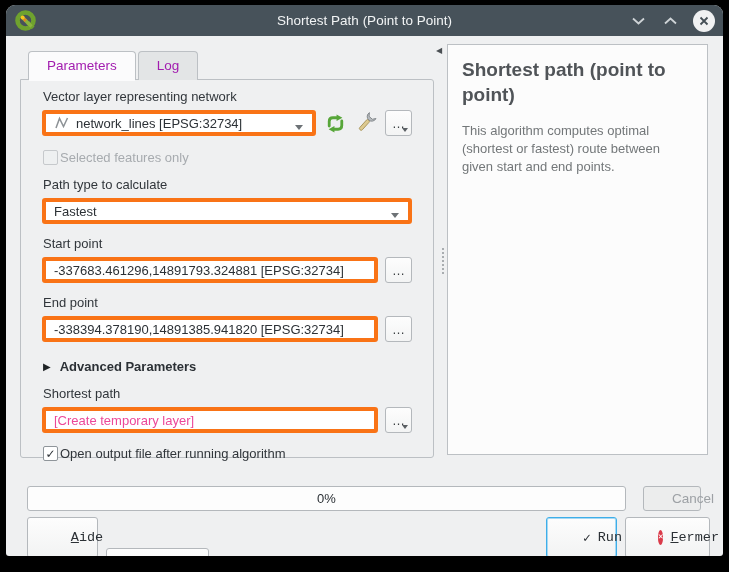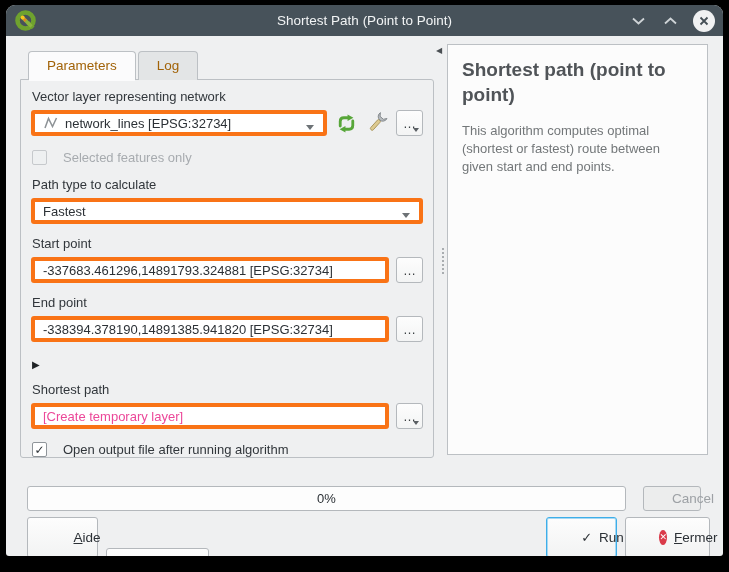--- a/index.html
+++ b/index.html
@@ -12,44 +12,44 @@
   
   .titlebar { position:relative; height:31px; background:#47525a; display:flex; align-items:center; }
   .titlebar .logo { margin-left:8px; width:24px; height:24px; }
   .titlebar .title { position:absolute; left:0; right:0; text-align:center; color:#f2f4f5; font-size:13.5px; }
   .win-controls { position:absolute; right:8px; top:0; height:31px; display:flex; align-items:center; gap:14px; }
   .win-btn { width:18px; height:18px; display:flex; align-items:center; justify-content:center; cursor:default; }
   .close-circle { width:22px; height:22px; border-radius:50%; background:#f0f1f2; display:flex; align-items:center; justify-content:center; }
 
   
   .tabbar { position:absolute; left:22px; top:46px; display:flex; z-index:3; }
-  .tab { font-size:13.5px; color:#a16207; padding:6px 18px 7px; border:1px solid #bcc0c4; border-bottom:none;
+  .tab { font-size:13.5px; color:#a21caf; padding:6px 18px 7px; border:1px solid #bcc0c4; border-bottom:none;
          border-radius:4px 4px 0 0; background:#e3e5e6; margin-right:2px; }
   .tab.active { background:#fbfbfc; position:relative; }
   .tab.active:after { content:""; position:absolute; left:0; right:0; bottom:-1px; height:2px; background:#fbfbfc; }
 
   
   .pane { position:absolute; left:14px; top:74px; width:414px; height:379px;
-          border:1px solid #bcc0c4; border-radius:0 3px 3px 3px; background:#eff0f1; padding:9px 10px; }
+          border:1px solid #bcc0c4; border-radius:0 3px 3px 3px; background:#eff0f1; padding:9px 21px; }
   .field-label { font-size:13px; color:#31363b; margin:12px 1px 6px; }
   .field-label.first { margin-top:0; }
   .row { display:flex; align-items:center; }
   .combo, .lineedit { height:26px; background:#fff; border:4px solid #f97316; border-radius:3px;
           display:flex; align-items:center; font-size:13px; color:#2c3136; padding:0 8px; }
   .combo { justify-content:flex-start; position:relative; }
   .combo .arrow { position:absolute; right:9px; top:11px; width:0; height:0;
           border-left:4.5px solid transparent; border-right:4.5px solid transparent; border-top:5px solid #6d7276; }
   .grow { flex:1; }
   .icon-btn { width:24px; height:24px; display:flex; align-items:center; justify-content:center; margin-left:7px; }
   .more-btn { width:27px; height:26px; margin-left:7px; background:linear-gradient(#fdfdfd,#f3f4f4);
           border:1px solid #b4b8bc; border-radius:3px; font-size:13px; color:#3c4043;
           display:flex; align-items:center; justify-content:center; position:relative; line-height:1; }
   .more-btn .caret { position:absolute; right:3px; bottom:3px; width:0; height:0;
           border-left:3.5px solid transparent; border-right:3.5px solid transparent; border-top:4px solid #5a5f63; }
-  .checkbox-row { display:flex; align-items:center; gap:16px; margin:14px 1px 2px; }
+  .checkbox-row { display:flex; align-items:center; gap:2px; margin:14px 1px 2px; }
   .cb { width:15px; height:15px; border:1px solid #8f959a; border-radius:2px; background:#fff;
         display:flex; align-items:center; justify-content:center; font-size:12px; color:#2c3136; font-weight:bold; line-height:1; }
   .cb.disabled { border-color:#c6c9cc; background:#eef0f1; }
   .cb-label { font-size:13px; color:#31363b; }
   .cb-label.disabled { color:#a7abaf; }
   .adv-row { display:flex; align-items:center; gap:9px; margin:17px 1px 0; }
   .adv-tri { font-size:10px; color:#1f2326; }
   .adv-label { font-size:13px; font-weight:bold; color:#2b3035; }
   .placeholder { color:#ec4899; }
 
@@ -64,21 +64,21 @@
   .help-title { font-size:19px; font-weight:600; color:#505458; line-height:1.3; }
   .help-body { margin-top:15px; font-size:13px; color:#737779; line-height:1.38; }
 
   
   .progressbar { position:absolute; left:21px; top:481px; width:599px; height:25px; background:#fdfdfd;
         border:1px solid #b4b8bc; border-radius:3px; display:flex; align-items:center; justify-content:center;
         font-size:13px; color:#2c3136; }
   .btn { background:linear-gradient(#fdfdfd,#f2f3f3); border:1px solid #b4b8bc; border-radius:3px;
         font-size:13.5px; color:#2c3136; display:flex; align-items:center; justify-content:center; gap:7px;padding-left:42px; }
   .btn-cancel { position:absolute; left:637px; top:481px; width:58px; height:25px; color:#9da1a5; background:#eceded; }
-  .btn-row-y { top:512px; height:41px; position:absolute; }
+  .btn-row-y { top:512px; height:41px; position:absolute;font-family:Liberation Mono, monospace; }
   .btn-aide   { left:21px;  width:71px; }
   .btn-advanced { left:100px; width:103px; position:relative; padding-right:20px; }
   .btn-batch  { left:211px; width:161px; }
   .btn-run    { left:540px; width:71px; border:1px solid #3daee9; box-shadow:inset 0 0 0 1px #a6d8f3; }
   .btn-fermer { left:619px; width:85px; }
   .mn { text-decoration:underline; }
   .check-glyph { color:#2c3136; font-size:13px; }
   .red-circle { width:15px; height:15px; border-radius:50%; background:#da3b4a; color:#fff;
         display:flex; align-items:center; justify-content:center; font-size:9px; font-weight:bold; line-height:1; }
 </style>
@@ -179,20 +179,21 @@
       <div class="lineedit grow">
         <span>-338394.378190,14891385.941820 [EPSG:32734]</span>
       </div>
       <div class="more-btn">
         <span>…</span>
       </div>
     </div>
 
     <div class="adv-row">
       <span class="adv-tri">▶</span>
+      <span class="adv-label">Advanced Parameters</span>
     </div>
 
     <div class="field-label">Shortest path</div>
     <div class="row">
       <div class="lineedit grow">
         <span class="placeholder">[Create temporary layer]</span>
       </div>
       <div class="more-btn">
         <span>…</span>
         <span class="caret"></span>

